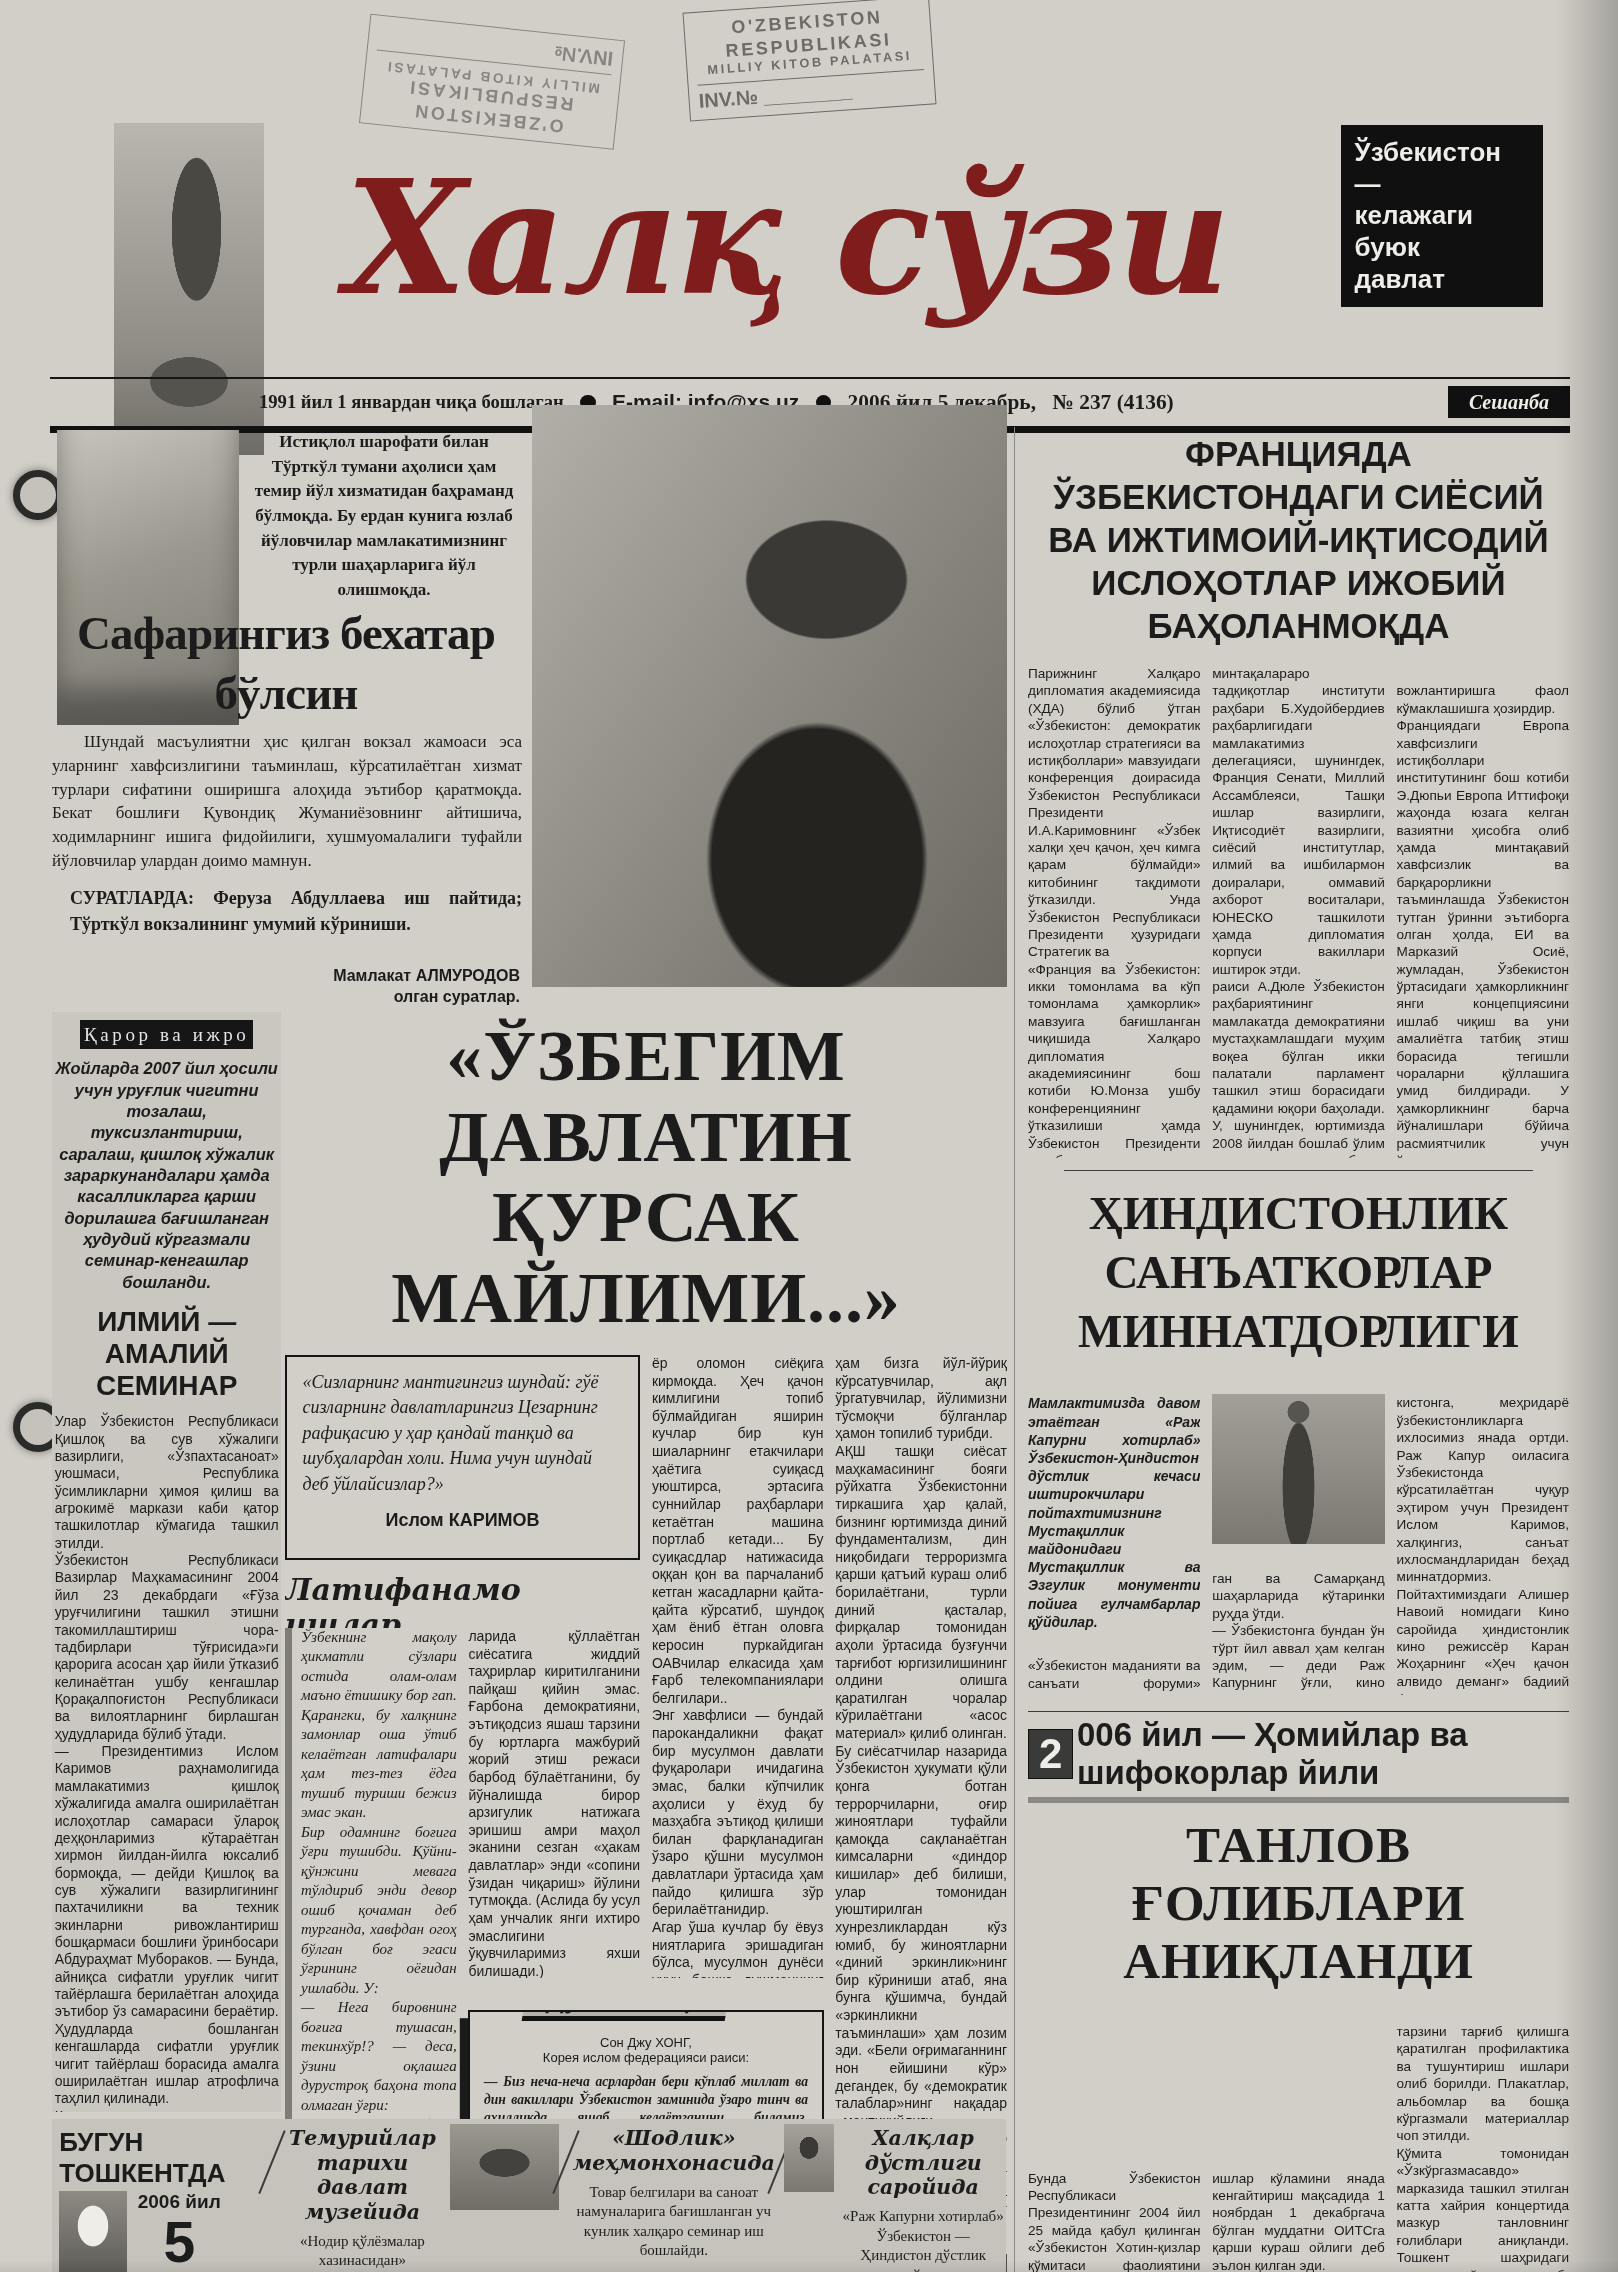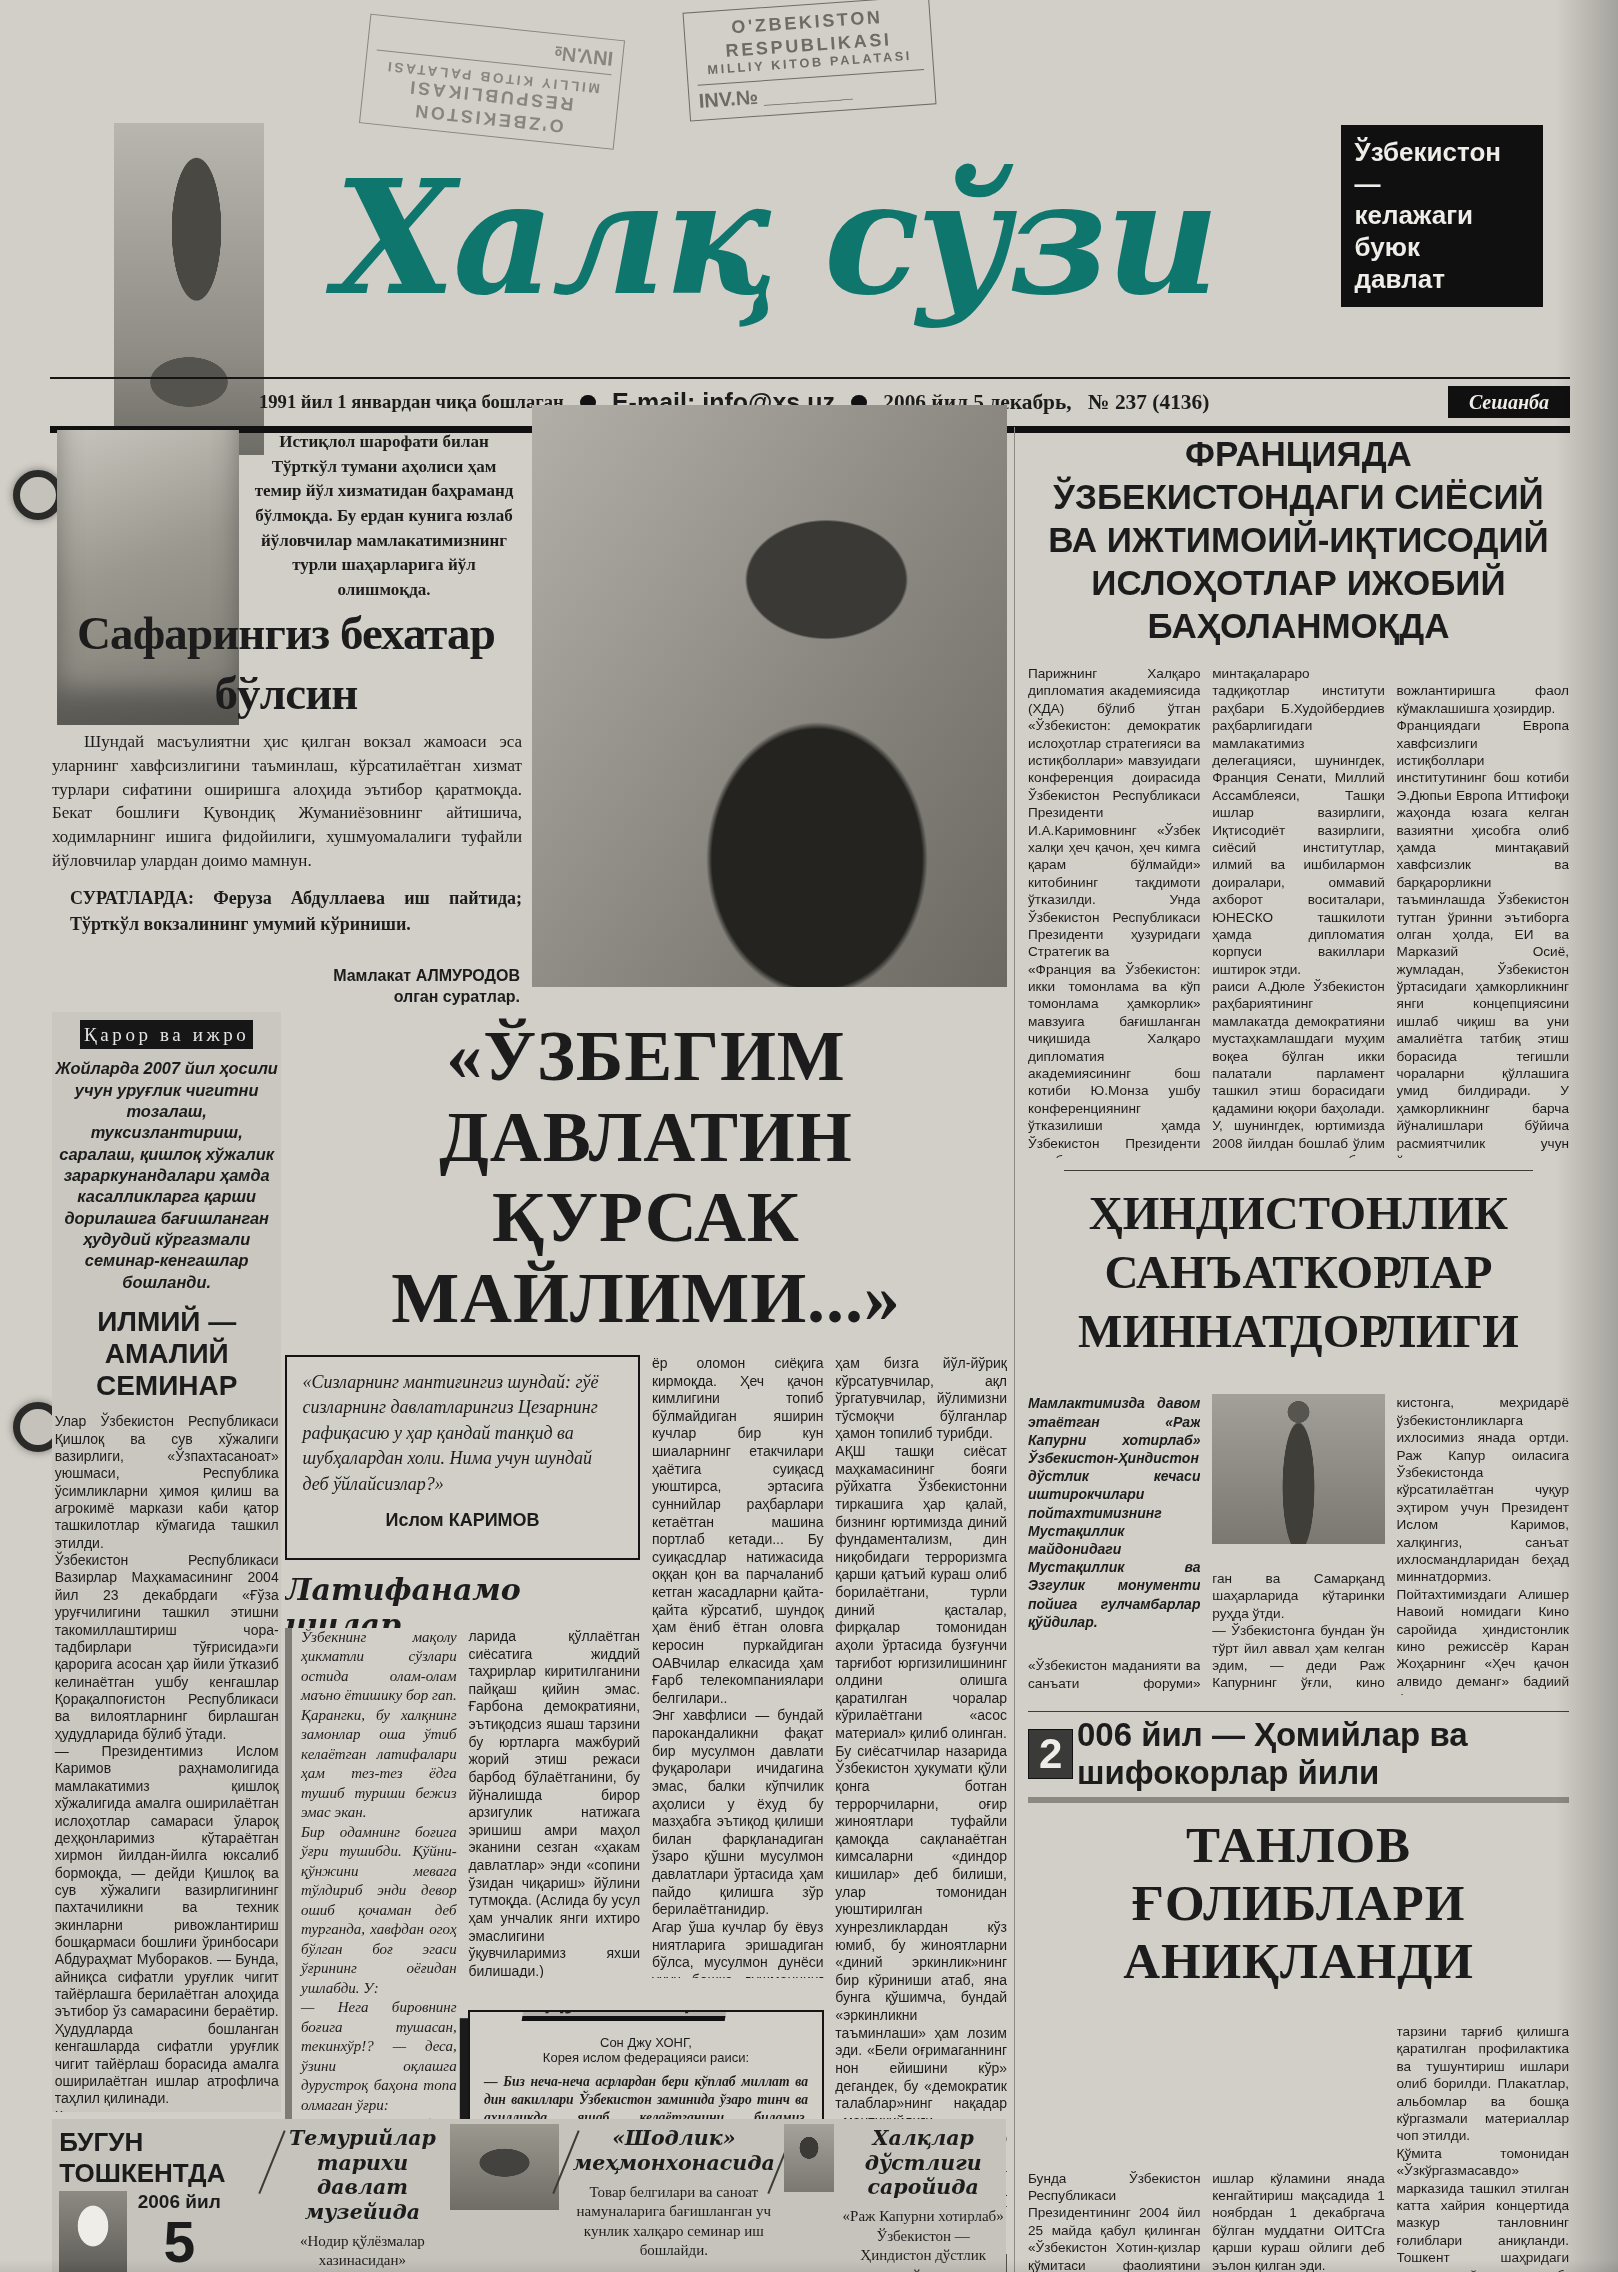--- a/index.html
+++ b/index.html
@@ -15,31 +15,31 @@
   .stamp{position:absolute;border:1.8px solid #4c4a46;color:#4c4a46;text-align:center;
       font-family:"Liberation Sans",sans-serif;font-weight:bold;padding:6.4px 9px;opacity:.75;}
   .stamp .s-line{font-size:18px;letter-spacing:2.7px;line-height:1.25;}
   .stamp .s-div{border-top:1.4px solid #4c4a46;margin:4.5px 0;}
   .stamp .s-inv{font-size:20px;text-align:left;}
   
   .statue{position:absolute;left:114px;top:123px;width:150px;height:332px;
       background:radial-gradient(41px 118px at 55% 32%,#4a4843 0 60%,transparent 61%),
       radial-gradient(64px 41px at 50% 78%,#55534e 0 60%,transparent 61%),
       linear-gradient(to bottom,#b9b6af,#8f8c85 70%,#6e6c66);}
-  .mast-title{position:absolute;left:262px;top:136px;width:1027px;text-align:center;
+  .mast-title{position:absolute;left:273px;top:136px;width:1027px;text-align:center;
       font-family:"DejaVu Serif",serif;font-style:italic;font-weight:bold;
-      font-size:157px;line-height:1.3;letter-spacing:-2.7px;color:#0f766e;}
+      font-size:157px;line-height:1.3;letter-spacing:-2.7px;color:#7f1d1d;}
   .slogan{position:absolute;left:1341px;top:125px;width:175px;background:#101010;color:#efede8;
       font-family:"Liberation Sans",sans-serif;font-weight:bold;font-size:26px;line-height:1.22;
       padding:11.8px 13.6px;white-space:pre-line;text-align:left;}
   .dateline{position:absolute;left:50px;top:377px;width:1520px;border-top:2.3px solid #151515;
       border-bottom:7.3px solid #111;display:flex;align-items:center;gap:16.4px;padding:7.3px 0 8.2px 0;}
   .dl-founded{font-weight:bold;font-size:18.6px;margin-left:209px;}
   .dl-dot{width:15.5px;height:15.5px;border-radius:50%;background:#111;}
-  .dl-email{font-weight:bold;font-size:25px;font-family:"Liberation Sans",sans-serif;}
+  .dl-email{font-weight:bold;font-size:21px;font-family:"Liberation Sans",sans-serif;}
   .dl-date{font-weight:bold;font-size:21.4px;}
   .dl-issue{font-weight:bold;font-size:21.4px;}
   .dl-week{margin-left:auto;background:#101010;color:#efede8;font-weight:bold;font-size:20px;
       padding:4.5px 21px;font-style:italic;}
   
   .vrule{position:absolute;left:1014px;top:427px;width:1.4px;height:1845px;background:#8c8a84;}
   .left-region{position:absolute;left:52px;top:430px;width:954px;height:1854px;}
   .right-region{position:absolute;left:1028px;top:430px;width:541px;height:1854px;}
   
   .station{position:absolute;left:4.5px;top:0;width:182px;height:295px;

